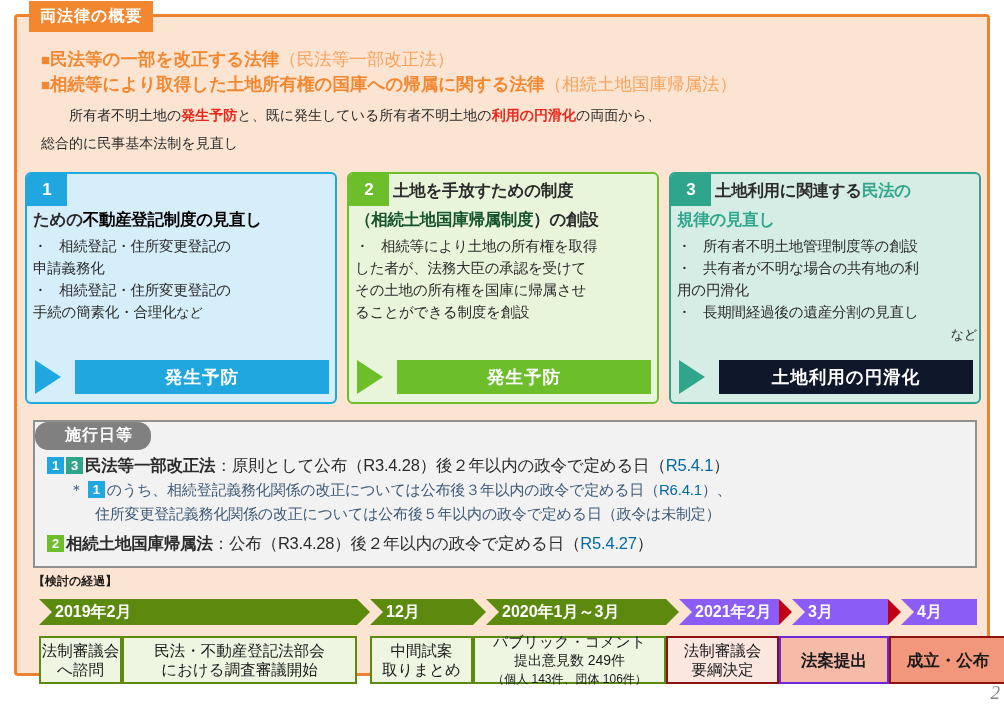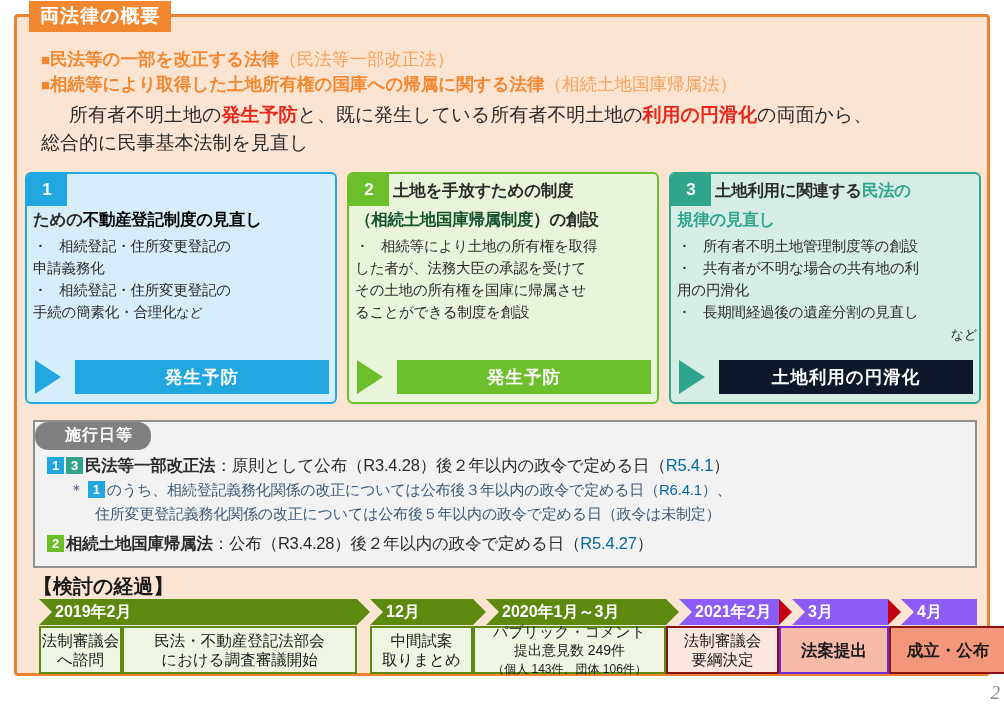--- a/index.html
+++ b/index.html
@@ -32,21 +32,21 @@
     border-radius: 4px;
     background: #FCE4D2;
   }
 
   .panel-title {
     position: absolute;
     left: 12px; top: -16px;
     background: #F3872F;
     color: #ffffff;
     font-weight: bold;
-    font-size: 19px;
+    font-size: 16px;
     line-height: 26px;
     padding: 2px 11px 3px 11px;
     letter-spacing: 1px;
     white-space: nowrap;
   }
 
   
   .bullets {
     position: absolute;
     left: 24px; top: 30px;
@@ -63,21 +63,21 @@
   .bl .sq { font-size: 15px; }
   .bl .paren {
     font-weight: normal;
     color: #F6A35C;
   }
 
   .lead {
     position: absolute;
     left: 24px; top: 84px;
     width: 940px;
-    font-size: 19px;
+    font-size: 14px;
     color: #2B2B2B;
     line-height: 28px;
     letter-spacing: 0px;
   }
   .lead .ind { padding-left: 28px; display: inline-block; }
   .lead .red { color: #E8271A; font-weight: bold; }
 
   
   .boxes {
     position: absolute;
@@ -243,21 +243,21 @@
     margin-right: 2px;
   }
   .t1 { background: #21A7DF; }
   .t2 { background: #6CBE2B; }
   .t3 { background: #2FA58C; }
 
   
   .kento {
     position: absolute;
     left: 16px; top: 556px;
-    font-size: 20px;
+    font-size: 12px;
     font-weight: bold;
     color: #1A1A1A;
     letter-spacing: 0px;
   }
 
   .tl {
     position: absolute;
     left: 22px; top: 582px;
     width: 938px;
   }
@@ -300,21 +300,21 @@
     border-left: 13px solid #5C8A0E;
     z-index: 2;
   }
   .arw.r::after { border-left-color: #C10012; }
   .arw.noTail::after { display: none; }
 
   .tl-cells {
     position: relative;
     height: 48px;
     width: 938px;
-    margin-top: 1px;
+    margin-top: 11px;
   }
   .cell {
     position: absolute;
     top: 0;
     height: 48px;
     box-sizing: border-box;
     display: flex;
     flex-direction: column;
     align-items: center;
     justify-content: center;

